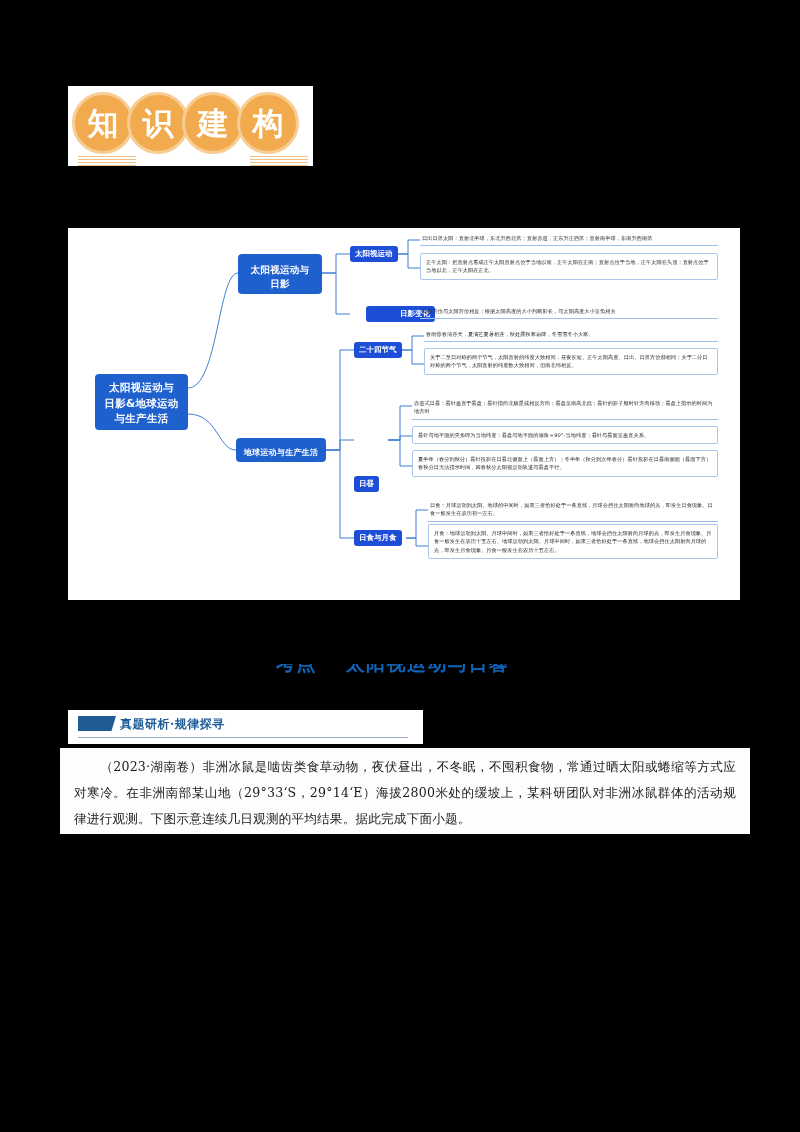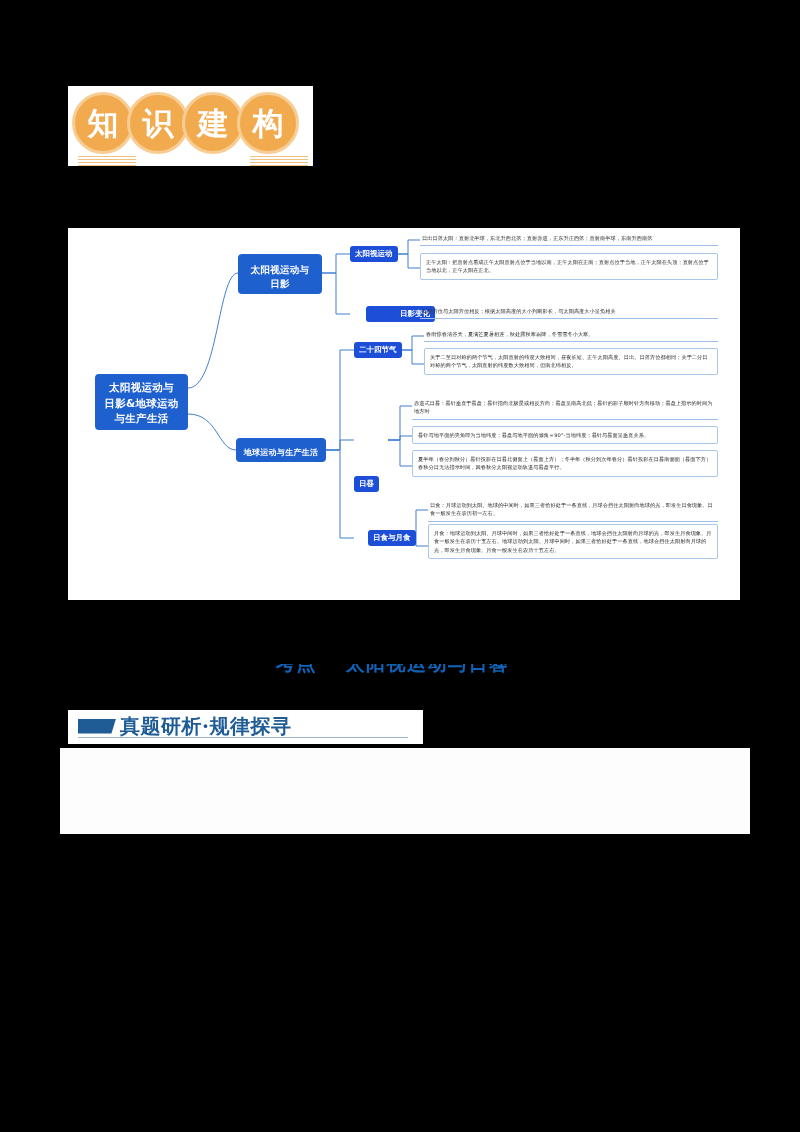--- a/index.html
+++ b/index.html
@@ -81,21 +81,21 @@
   .banner{
     position:absolute;left:68px;top:710px;width:355px;height:34px;
     background:#ffffff;
   }
   .banner-inner{position:absolute;left:78px;top:716px;display:flex;align-items:center;gap:4px;}
   .para-icon{
     width:38px;height:15px;background:#1f5c96;
     clip-path:polygon(0 0,100% 0,88% 100%,0 100%);
   }
   .banner-text{
-    font-size:20px;font-weight:bold;color:#1f5c96;letter-spacing:.5px;
+    font-size:12px;font-weight:bold;color:#1f5c96;letter-spacing:.5px;
     font-family:"DejaVu Serif",serif;line-height:1;
   }
   .banner-rule{position:absolute;left:78px;top:737px;width:330px;height:1px;background:#9ab3cc;}
 
   
   .qbox{
     position:absolute;left:60px;top:748px;width:690px;height:86px;
     background:#fdfdfd;
   }
   .qtext{
@@ -184,21 +184,21 @@
     </div>
     <div class="tag" style="left:298px;top:78px;padding-left:34px;">
       <span>日影变化</span>
     </div>
     <div class="tag" style="left:286px;top:114px;">
       <span>二十四节气</span>
     </div>
     <div class="tag" style="left:286px;top:204px;margin-top:44px;">
       <span>日晷</span>
     </div>
-    <div class="tag" style="left:300px;top:302px;">
+    <div class="tag" style="left:286px;top:302px;">
       <span>日食与月食</span>
     </div>
 
     <div class="leaf plain" style="left:352px;top:5px;width:298px;">日出日落太阳：直射北半球，东北升西北落；直射赤道，正东升正西落；直射南半球，东南升西南落</div>
     <div class="leaf boxed" style="left:352px;top:25px;width:298px;">正午太阳：把直射点看成正午太阳直射点位于当地以南，正午太阳在正南；直射点位于当地，正午太阳在头顶；直射点位于当地以北，正午太阳在正北。</div>
 
     <div class="leaf plain" style="left:352px;top:78px;width:298px;">日影方位与太阳方位相反；根据太阳高度的大小判断影长，与太阳高度大小呈负相关</div>
 
     <div class="leaf plain" style="left:356px;top:101px;width:294px;">春雨惊春清谷天，夏满芒夏暑相连，秋处露秋寒霜降，冬雪雪冬小大寒。</div>
     <div class="leaf boxed" style="left:356px;top:120px;width:294px;">关于二至日对称的两个节气，太阳直射的纬度大致相同，昼夜长短、正午太阳高度、日出、日落方位都相同；关于二分日对称的两个节气，太阳直射的纬度数大致相同，但南北纬相反。</div>
@@ -217,14 +217,17 @@
   </div>
 
   <div class="banner"></div>
   <div class="banner-inner">
     <div class="para-icon"></div>
     <div class="banner-text">真题研析·规律探寻</div>
   </div>
   <div class="banner-rule"></div>
 
   <div class="qbox"></div>
+  <div class="qtext">
+    <span class="indent"></span><span>（2023·湖南卷）</span><span>非洲冰鼠是啮齿类食草动物，夜伏昼出，不冬眠，不囤积食物，常通过晒太阳或蜷缩等方式应对寒冷。在非洲南部某山地（29°33ʻS，29°14ʻE）海拔2800米处的缓坡上，某科研团队对非洲冰鼠群体的活动规律进行观测。下图示意连续几日观测的平均结果。据此完成下面小题。</span>
+  </div>
 
 </div>
 
 </body></html>

